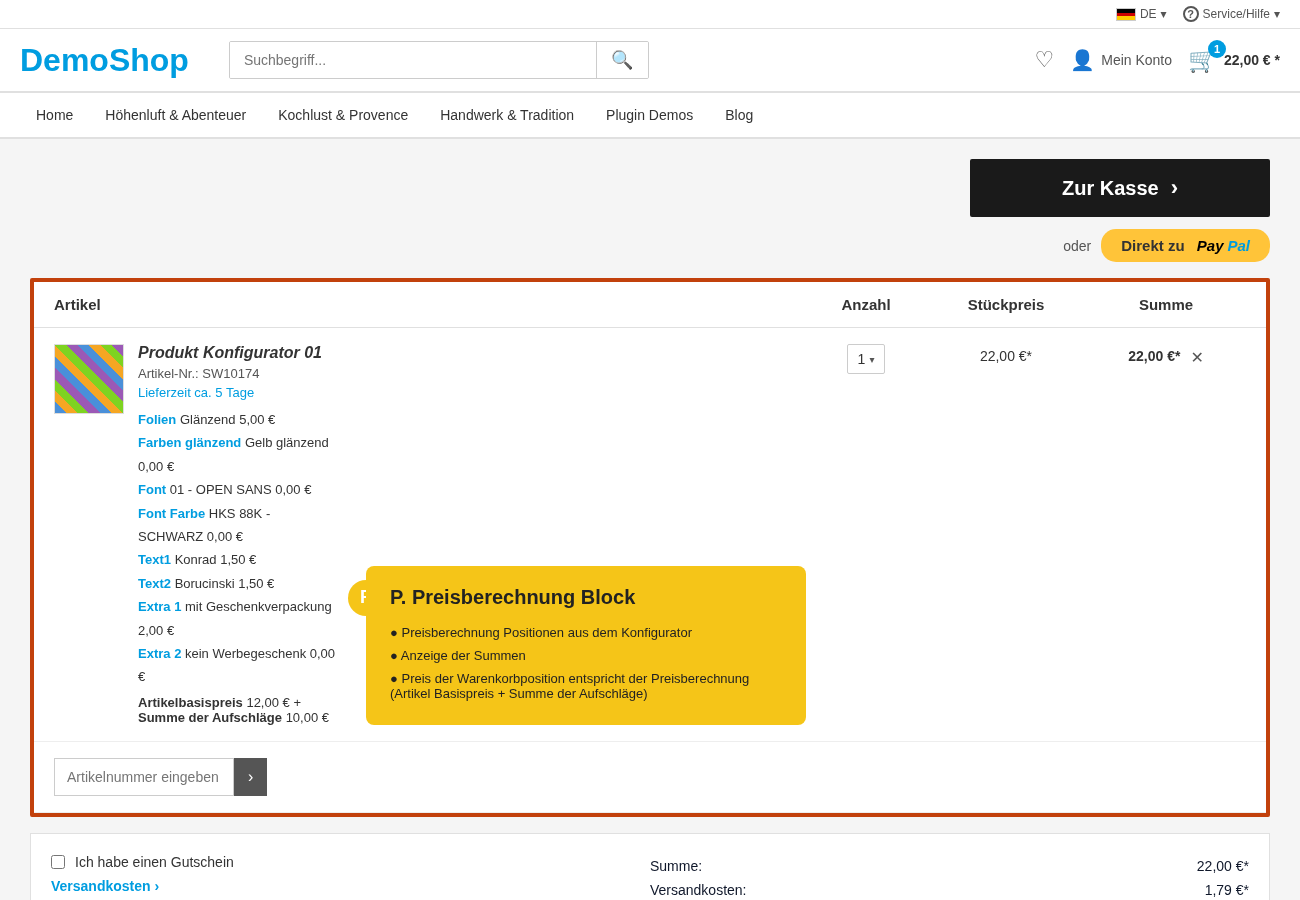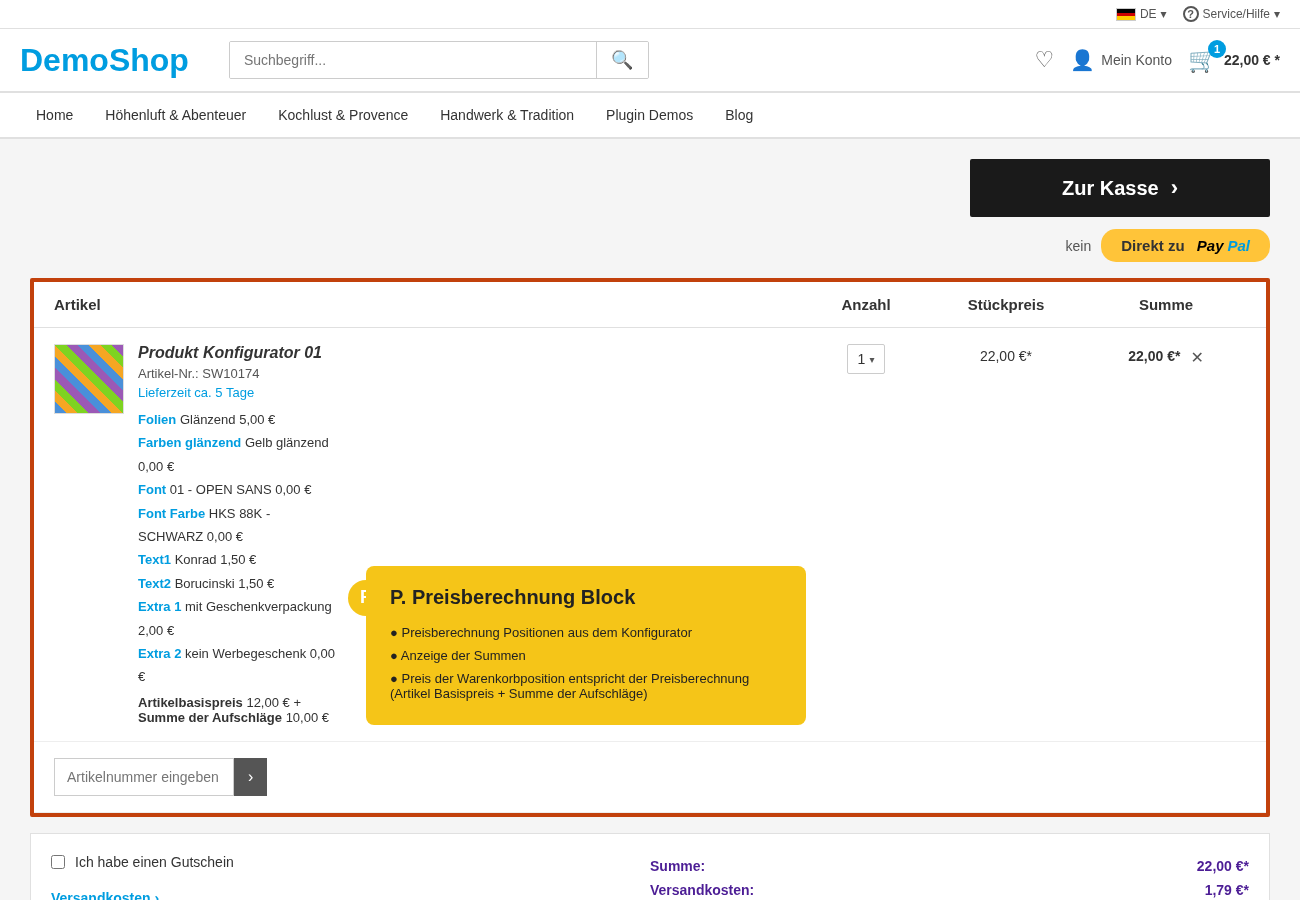--- a/index.html
+++ b/index.html
@@ -205,26 +205,26 @@
       border: none;
       padding: 10px 14px;
       cursor: pointer;
       font-size: 16px;
     }
 
     
     .summary-section { background: #fff; border: 1px solid #e0e0e0; padding: 20px; }
     .summary-grid { display: grid; grid-template-columns: 1fr 1fr; gap: 0; }
     .summary-left { padding-right: 20px; }
-    .coupon-row { display: flex; align-items: center; gap: 10px; margin-bottom: 20px; }
+    .coupon-row { display: flex; align-items: center; gap: 10px; margin-bottom: 8px; }
     .coupon-checkbox { width: 14px; height: 14px; cursor: pointer; }
     .coupon-label { font-size: 14px; color: #333; }
     .shipping-link { font-size: 14px; color: #009de0; cursor: pointer; font-weight: bold; }
     .summary-right { border-left: none; }
-    .summary-line { display: flex; justify-content: space-between; padding: 4px 0; font-size: 14px; color: #4c1d95; font-weight: bold; }
+    .summary-line { display: flex; justify-content: space-between; padding: 4px 0; font-size: 14px; color: #0f172a; }
     .summary-line.total { font-size: 16px; font-weight: bold; color: #333; border-top: 1px solid #eee; padding-top: 8px; margin-top: 4px; }
     .summary-value { text-align: right; }
   </style>
 </head>
 <body>
 
 <div class="top-bar">
   <div class="top-bar-lang">
     <span class="flag"></span>
     <span>DE</span>
@@ -271,21 +271,21 @@
 </nav>
 
 <div class="main">
 
   <div class="checkout-top">
     <button class="btn-checkout">
       <span>Zur Kasse</span>
       <span class="btn-checkout-arrow">›</span>
     </button>
     <div class="paypal-row">
-      <span>kein</span>
+      <span>oder</span>
       <button class="btn-paypal">
         <span>Direkt zu</span>&nbsp;<span class="paypal-pp">Pay</span><span class="paypal-al">Pal</span>
       </button>
     </div>
   </div>
 
   <div class="cart-section">
 
     <div class="cart-table-header">
       <span>Artikel</span>

